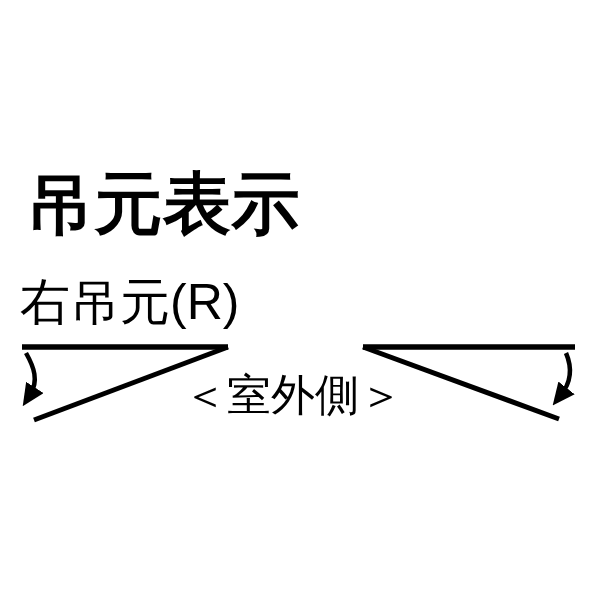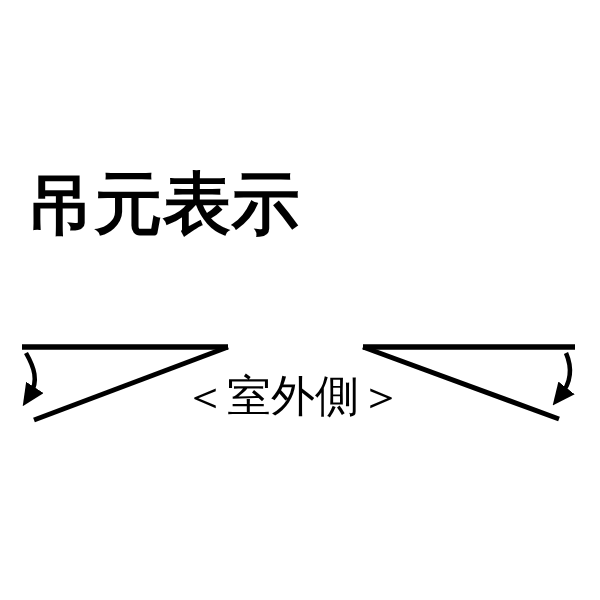--- a/index.html
+++ b/index.html
@@ -44,36 +44,38 @@
     position: absolute;
     left: 183px;
     top: 370px;
     margin: 0;
     font-size: 44px;
     line-height: 1.2;
     font-weight: 400;
     letter-spacing: 0px;
     color: #000000;
     white-space: nowrap;
+    font-family: Liberation Serif, serif;
   }
   .diagram-svg {
     position: absolute;
     left: 0;
     top: 0;
     width: 600px;
     height: 600px;
   }
 </style>
 </head>
 <body>
 
 <div class="canvas">
 
   <h1 class="figure-title">吊元表示</h1>
 
+  <div class="hinge-label right-hinge">右吊元(R)</div>
 
 
   <div class="outdoor-label">＜室外側＞</div>
 
   <svg class="diagram-svg" viewBox="0 0 600 600" xmlns="http://www.w3.org/2000/svg">
     <defs>
       <marker id="arrowhead" markerUnits="strokeWidth" markerWidth="5" markerHeight="4.6" refX="2.0" refY="2.3" orient="auto">
         <path d="M0,0 L5,2.3 L0,4.6 z" fill="#000000"></path>
       </marker>
     </defs>

